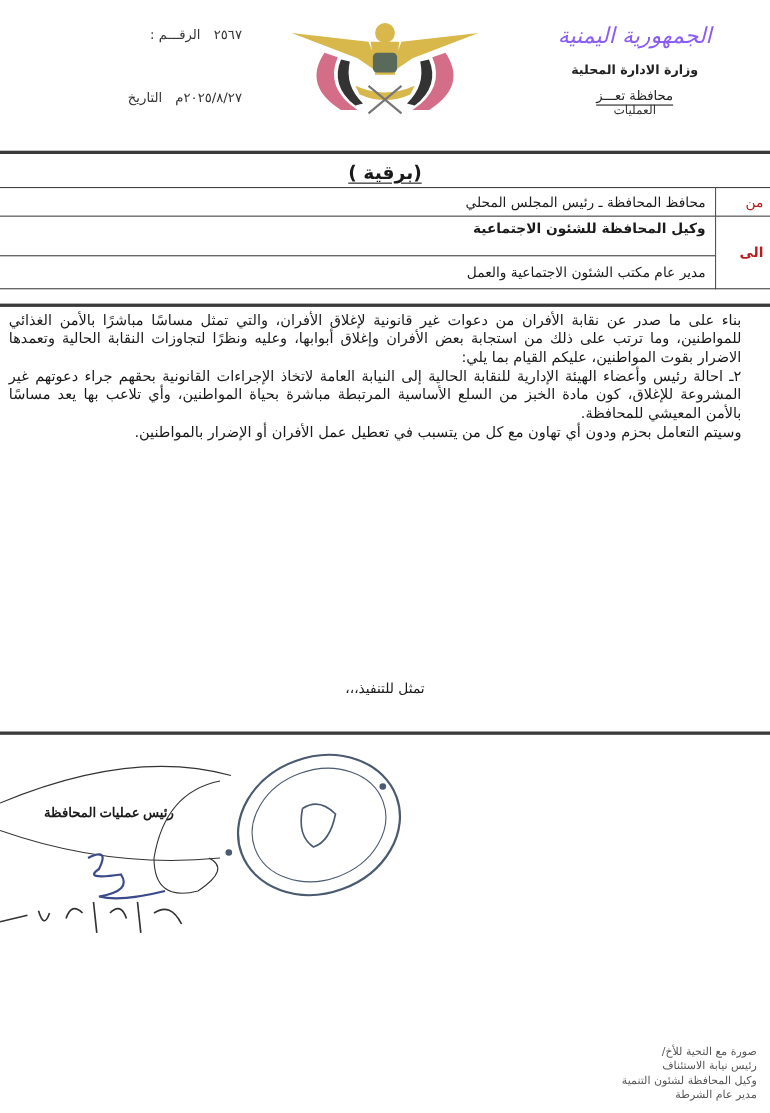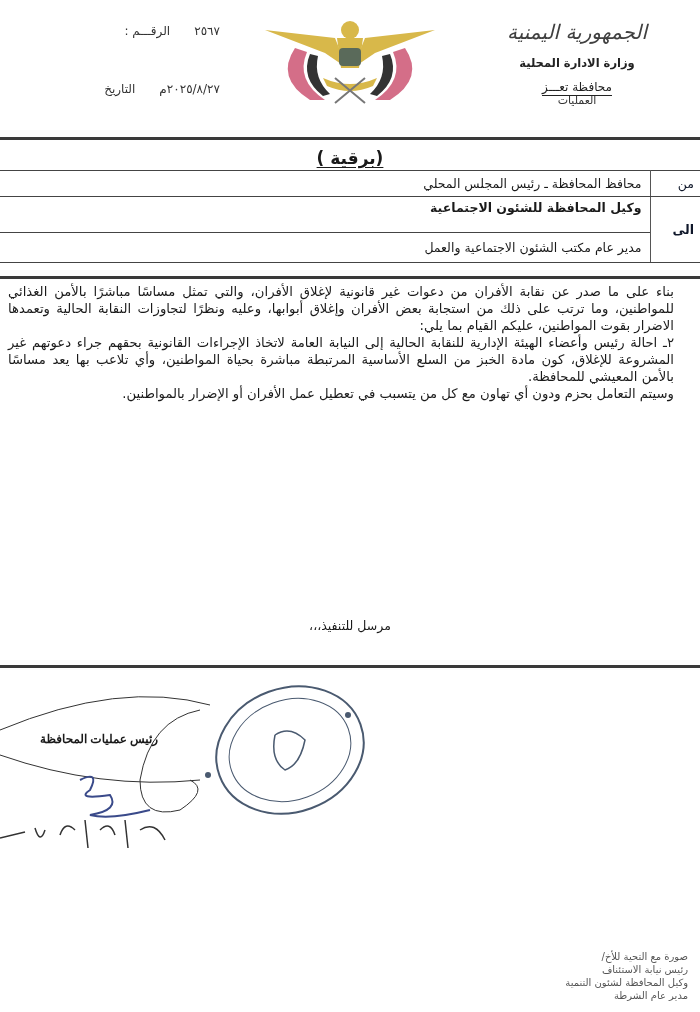--- a/index.html
+++ b/index.html
@@ -3,40 +3,40 @@
 <meta charset="utf-8">
 <style>
   * { box-sizing: border-box; margin: 0; padding: 0; }
   html, body { width: 700px; height: 1012px; background: #ffffff; overflow: hidden; }
   body { position: relative; font-family: "DejaVu Sans", "Liberation Sans", sans-serif; color: #1a1a1a; direction: rtl; }
 
   .abs { position: absolute; }
 
   
   .hdr-right { right: 38px; top: 20px; width: 170px; text-align: center; }
-  .hdr-republic { font-family: "DejaVu Serif", serif; font-size: 20px; font-style: italic; color: #404040; letter-spacing: -1px; }
+  .hdr-republic { font-family: "DejaVu Serif", serif; font-size: 20px; font-style: italic; color: #8b5cf6; letter-spacing: -1px; }
   .hdr-ministry { font-size: 11.5px; font-weight: bold; margin-top: 12px; color: #222; }
   .hdr-gov { font-size: 12px; font-weight: normal; margin-top: 10px; text-decoration: underline; text-underline-offset: 4px; color: #222; }
   .hdr-ops { font-size: 11px; margin-top: 0; color: #333; }
 
   .hdr-left { left: 60px; top: 24px; width: 160px; text-align: right; font-size: 12px; color: #333; }
-  .hdr-left .row { display: flex; gap: 24px; justify-content: flex-end; flex-direction: row-reverse; align-items: center; }
+  .hdr-left .row { display: flex; gap: 12px; justify-content: flex-end; flex-direction: row-reverse; align-items: center; }
   .hdr-left .row2 { margin-top: 44px; }
 
   .emblem { left: 255px; top: 8px; width: 190px; height: 100px; }
 
   .rule-thick { left: 0; width: 700px; height: 3px; background: #3a3a3a; }
 
   .title { left: 0; width: 700px; top: 148px; text-align: center; font-size: 17px; font-weight: bold; }
   .title span { text-decoration: underline; text-underline-offset: 3px; }
 
   
   .route { right: 0; top: 170px; width: 700px; border-collapse: collapse; font-size: 12.5px; }
   .route td { border-top: 1.5px solid #444; border-bottom: 1.5px solid #444; padding: 3px 8px; vertical-align: middle; }
-  .route td.lab { width: 50px; border-left: 1px solid #555; text-align: right; padding-right: 6px; color: #0f172a; }
+  .route td.lab { width: 50px; border-left: 1px solid #555; text-align: right; padding-right: 6px; color: #b91c1c; }
   .route tr.r1 td { height: 26px; margin-top: 48px; }
   .route tr.r2 td { height: 36px; vertical-align: top; font-weight: bold; }
   .route tr.r3 td { height: 30px; }
 
   
   .body { right: 26px; left: 8px; top: 283px; font-size: 13.2px; line-height: 17px; text-align: justify; text-align-last: right; font-weight: 500; }
   .body p { margin: 0; }
   .closing { left: 0; width: 700px; top: 618px; text-align: center; font-size: 12.5px; }
 
   
@@ -104,21 +104,21 @@
   </table>
 
 <div class="abs rule-thick" style="top:276px;"></div>
 
 <div class="abs body">
   <p>بناء على ما صدر عن نقابة الأفران من دعوات غير قانونية لإغلاق الأفران، والتي تمثل مساسًا مباشرًا بالأمن الغذائي للمواطنين، وما ترتب على ذلك من استجابة بعض الأفران وإغلاق أبوابها، وعليه ونظرًا لتجاوزات النقابة الحالية وتعمدها الاضرار بقوت المواطنين، عليكم القيام بما يلي:</p>
   <p>٢ـ احالة رئيس وأعضاء الهيئة الإدارية للنقابة الحالية إلى النيابة العامة لاتخاذ الإجراءات القانونية بحقهم جراء دعوتهم غير المشروعة للإغلاق، كون مادة الخبز من السلع الأساسية المرتبطة مباشرة بحياة المواطنين، وأي تلاعب بها يعد مساسًا بالأمن المعيشي للمحافظة.</p>
   <p>وسيتم التعامل بحزم ودون أي تهاون مع كل من يتسبب في تعطيل عمل الأفران أو الإضرار بالمواطنين.</p>
 </div>
 
-<div class="abs closing">مرسل للتنفيذ،،،</div>
+<div class="abs closing">تمثل للتنفيذ،،،</div>
 
 <div class="abs rule-thick" style="top:665px;"></div>
 
 <svg class="abs sig-svg" viewBox="0 0 400 220">
   <ellipse cx="290" cy="80" rx="75" ry="62" transform="rotate(-20 290 80)" fill="none" stroke="#4a5a70" stroke-width="2"></ellipse>
   <ellipse cx="290" cy="80" rx="62" ry="50" transform="rotate(-20 290 80)" fill="none" stroke="#4a5a70" stroke-width="1"></ellipse>
   <circle cx="348" cy="45" r="3" fill="#4a5a70"></circle>
   <circle cx="208" cy="105" r="3" fill="#4a5a70"></circle>
   <path d="M275 65 Q290 55 305 70 Q300 95 285 100 Q270 90 275 65" fill="none" stroke="#4a5a70" stroke-width="1.5"></path>
   <path d="M0 60 Q120 10 210 35" fill="none" stroke="#333" stroke-width="1"></path>

